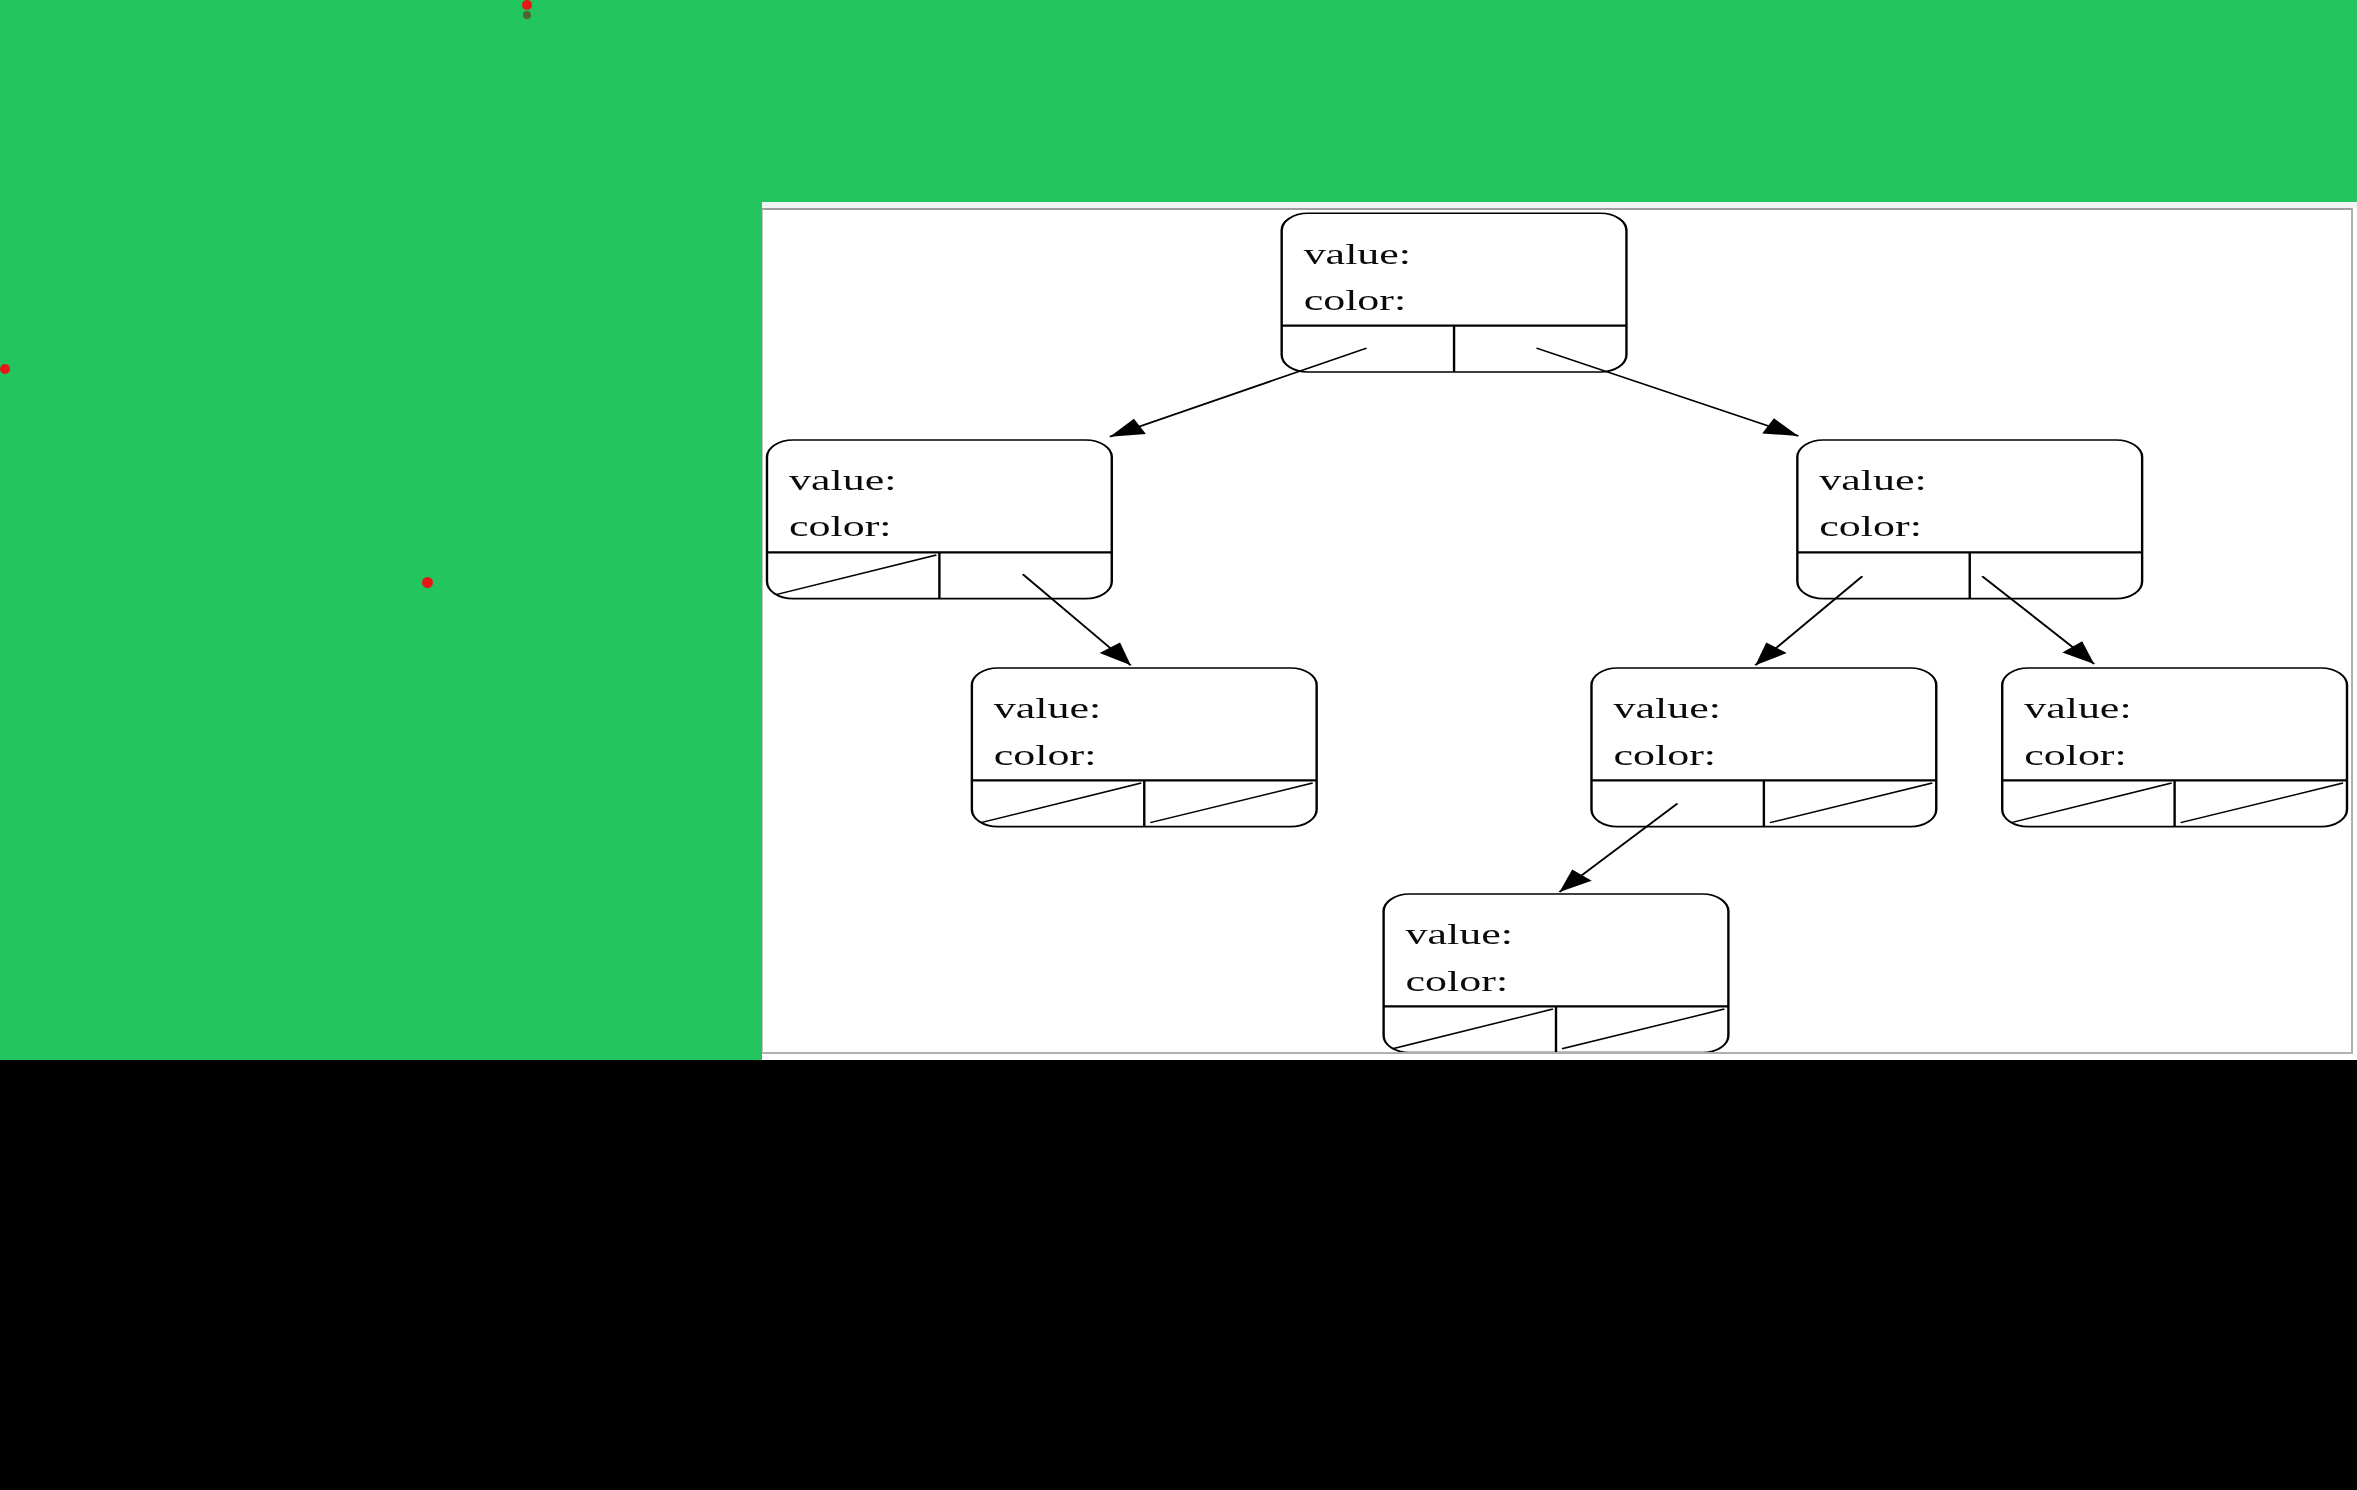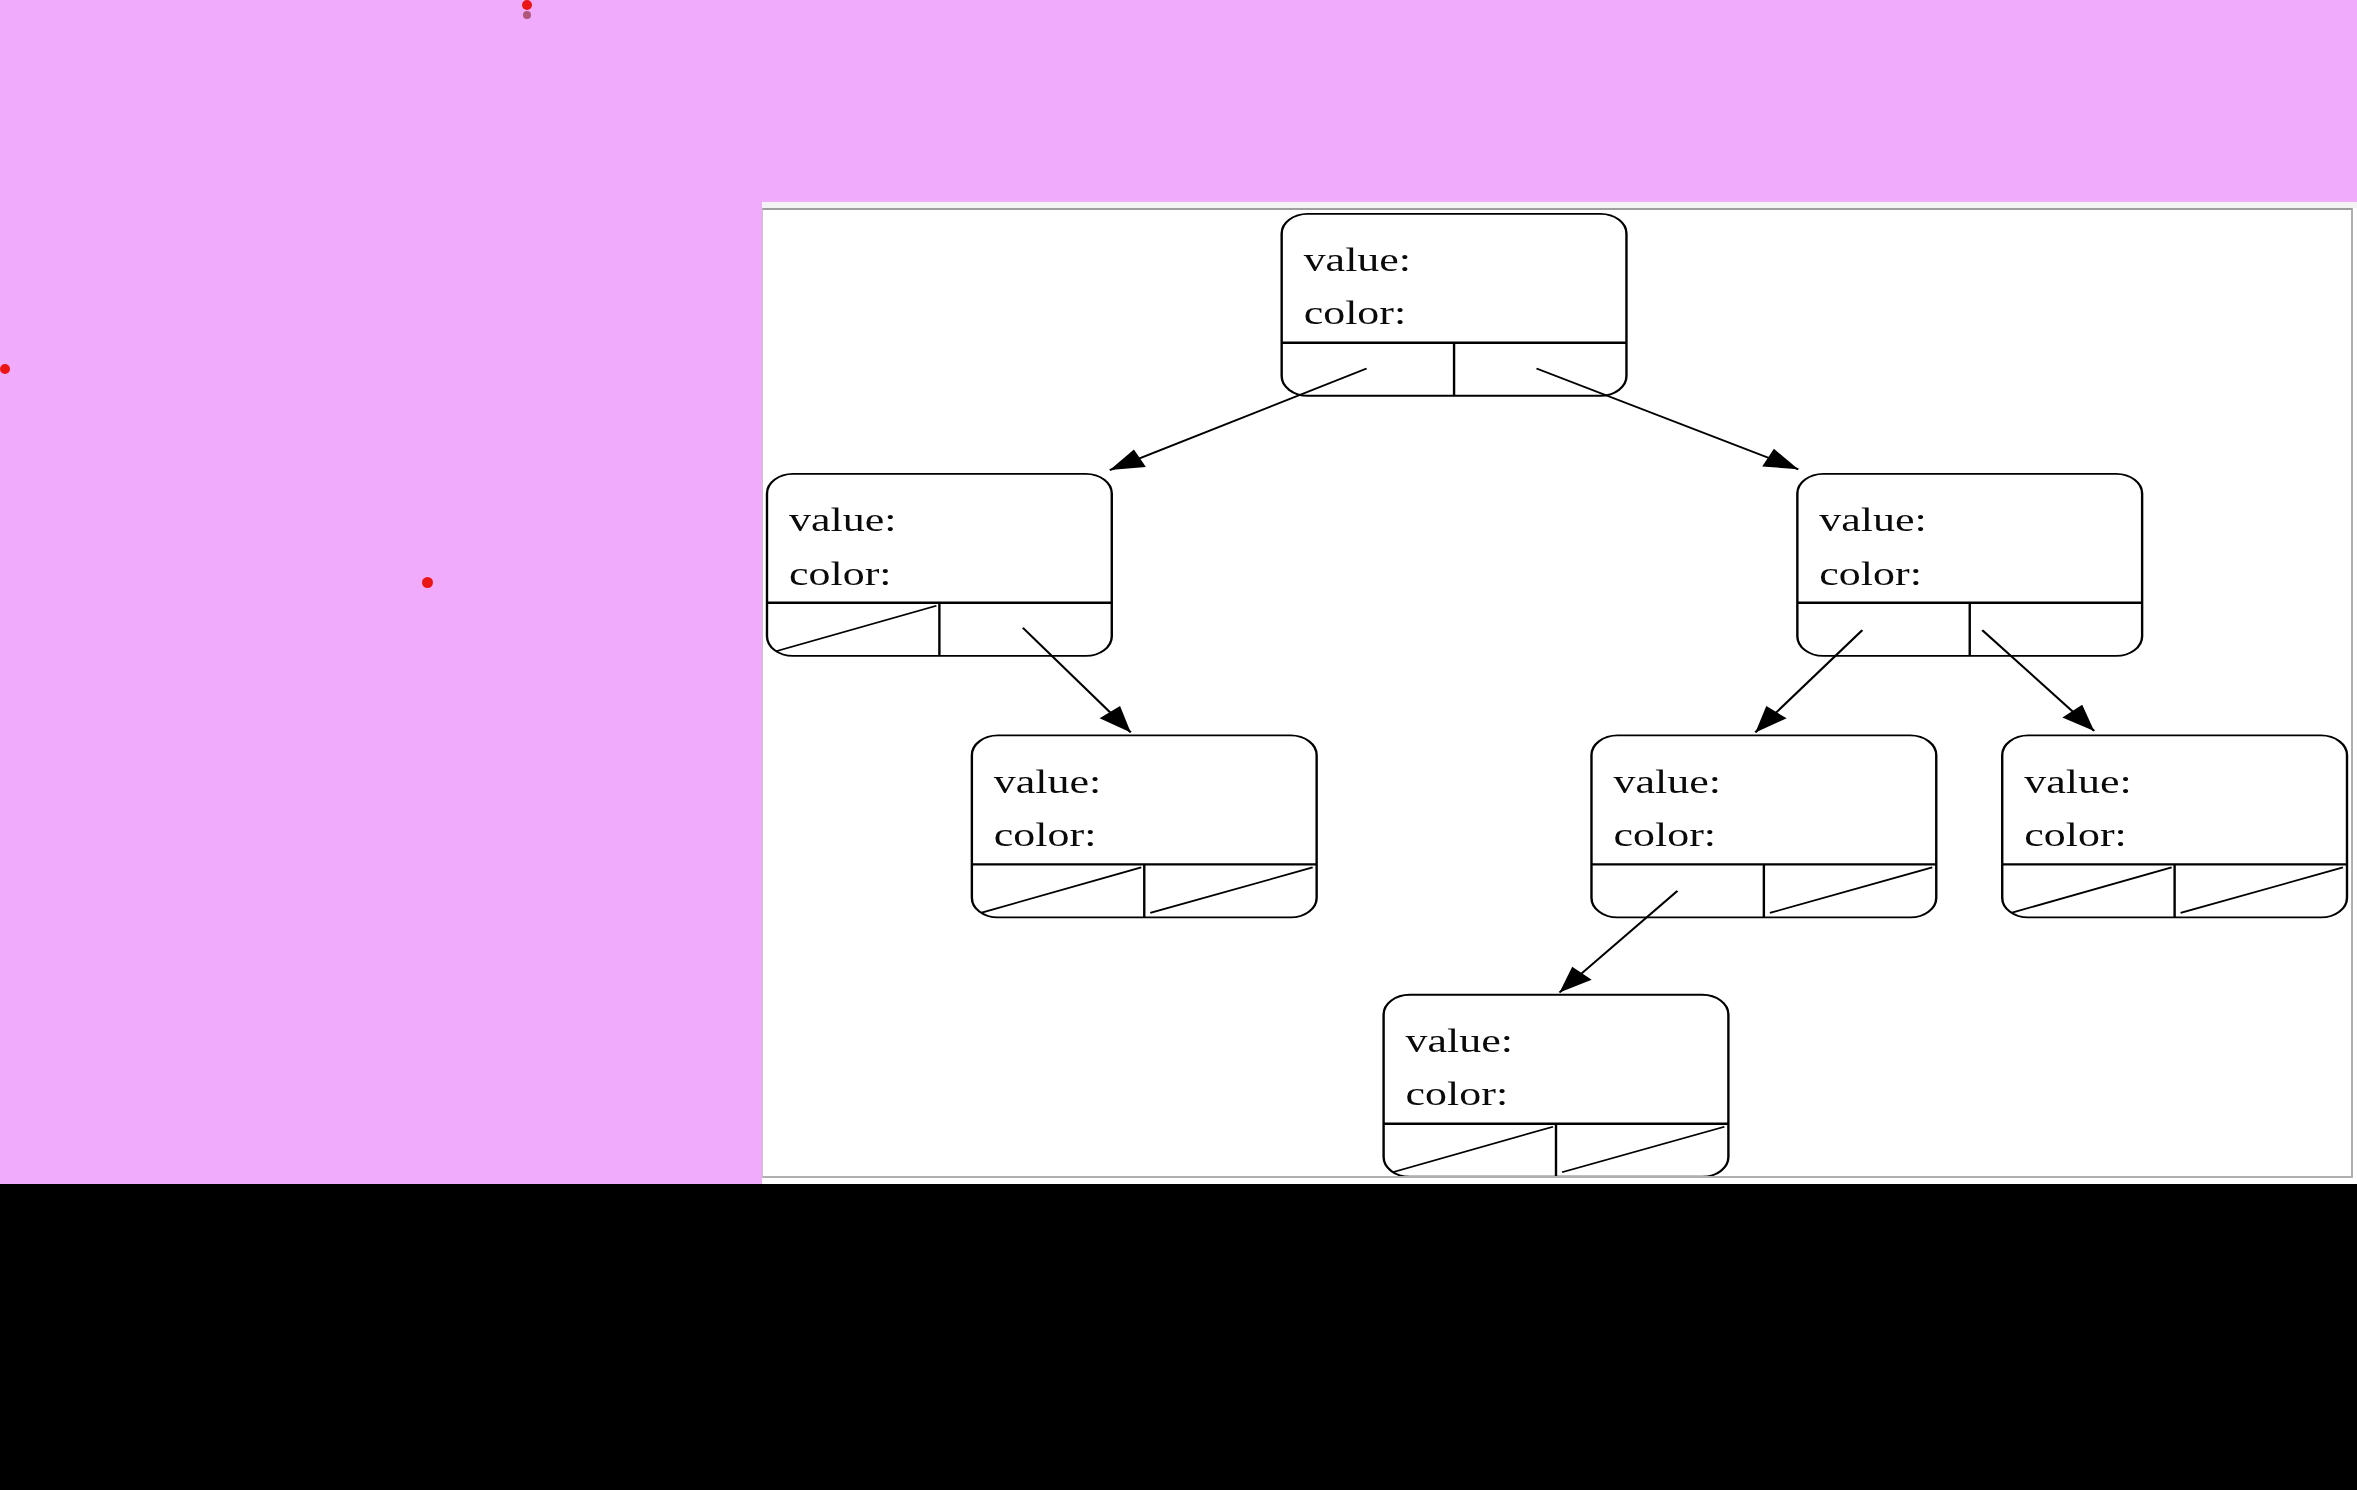--- a/index.html
+++ b/index.html
@@ -1,16 +1,16 @@
 <!DOCTYPE html>
 <html><head>
 <meta charset="utf-8">
 <style>
   html,body{margin:0;padding:0;background:#000;}
-  .screen{position:relative;width:2357px;height:1184px;background:#f0abfc;overflow:hidden;
+  .screen{position:relative;width:2357px;height:1060px;background:#22c55e;overflow:hidden;
           font-family:"Liberation Serif", serif;}
   .red-dot{position:absolute;border-radius:50%;}
   .panel{position:absolute;left:762px;top:202px;right:0;bottom:0;background:#fff;}
   .panel-top-strip{position:absolute;left:0;top:0;right:0;height:6px;background:#f3f3f3;}
   .canvas{position:absolute;left:0;top:6px;right:4px;bottom:6px;background:#fff;
           border-top:2px solid #9e9e9e;border-right:2px solid #b0b0b0;
           border-bottom:2px solid #b0b0b0;border-left:1px solid #c4c4c4;}
   .canvas svg{display:block;width:100%;height:100%;}
   text.node-label{font-family:"Liberation Serif", serif;font-size:44px;fill:#0a0a0a;}
 </style>

